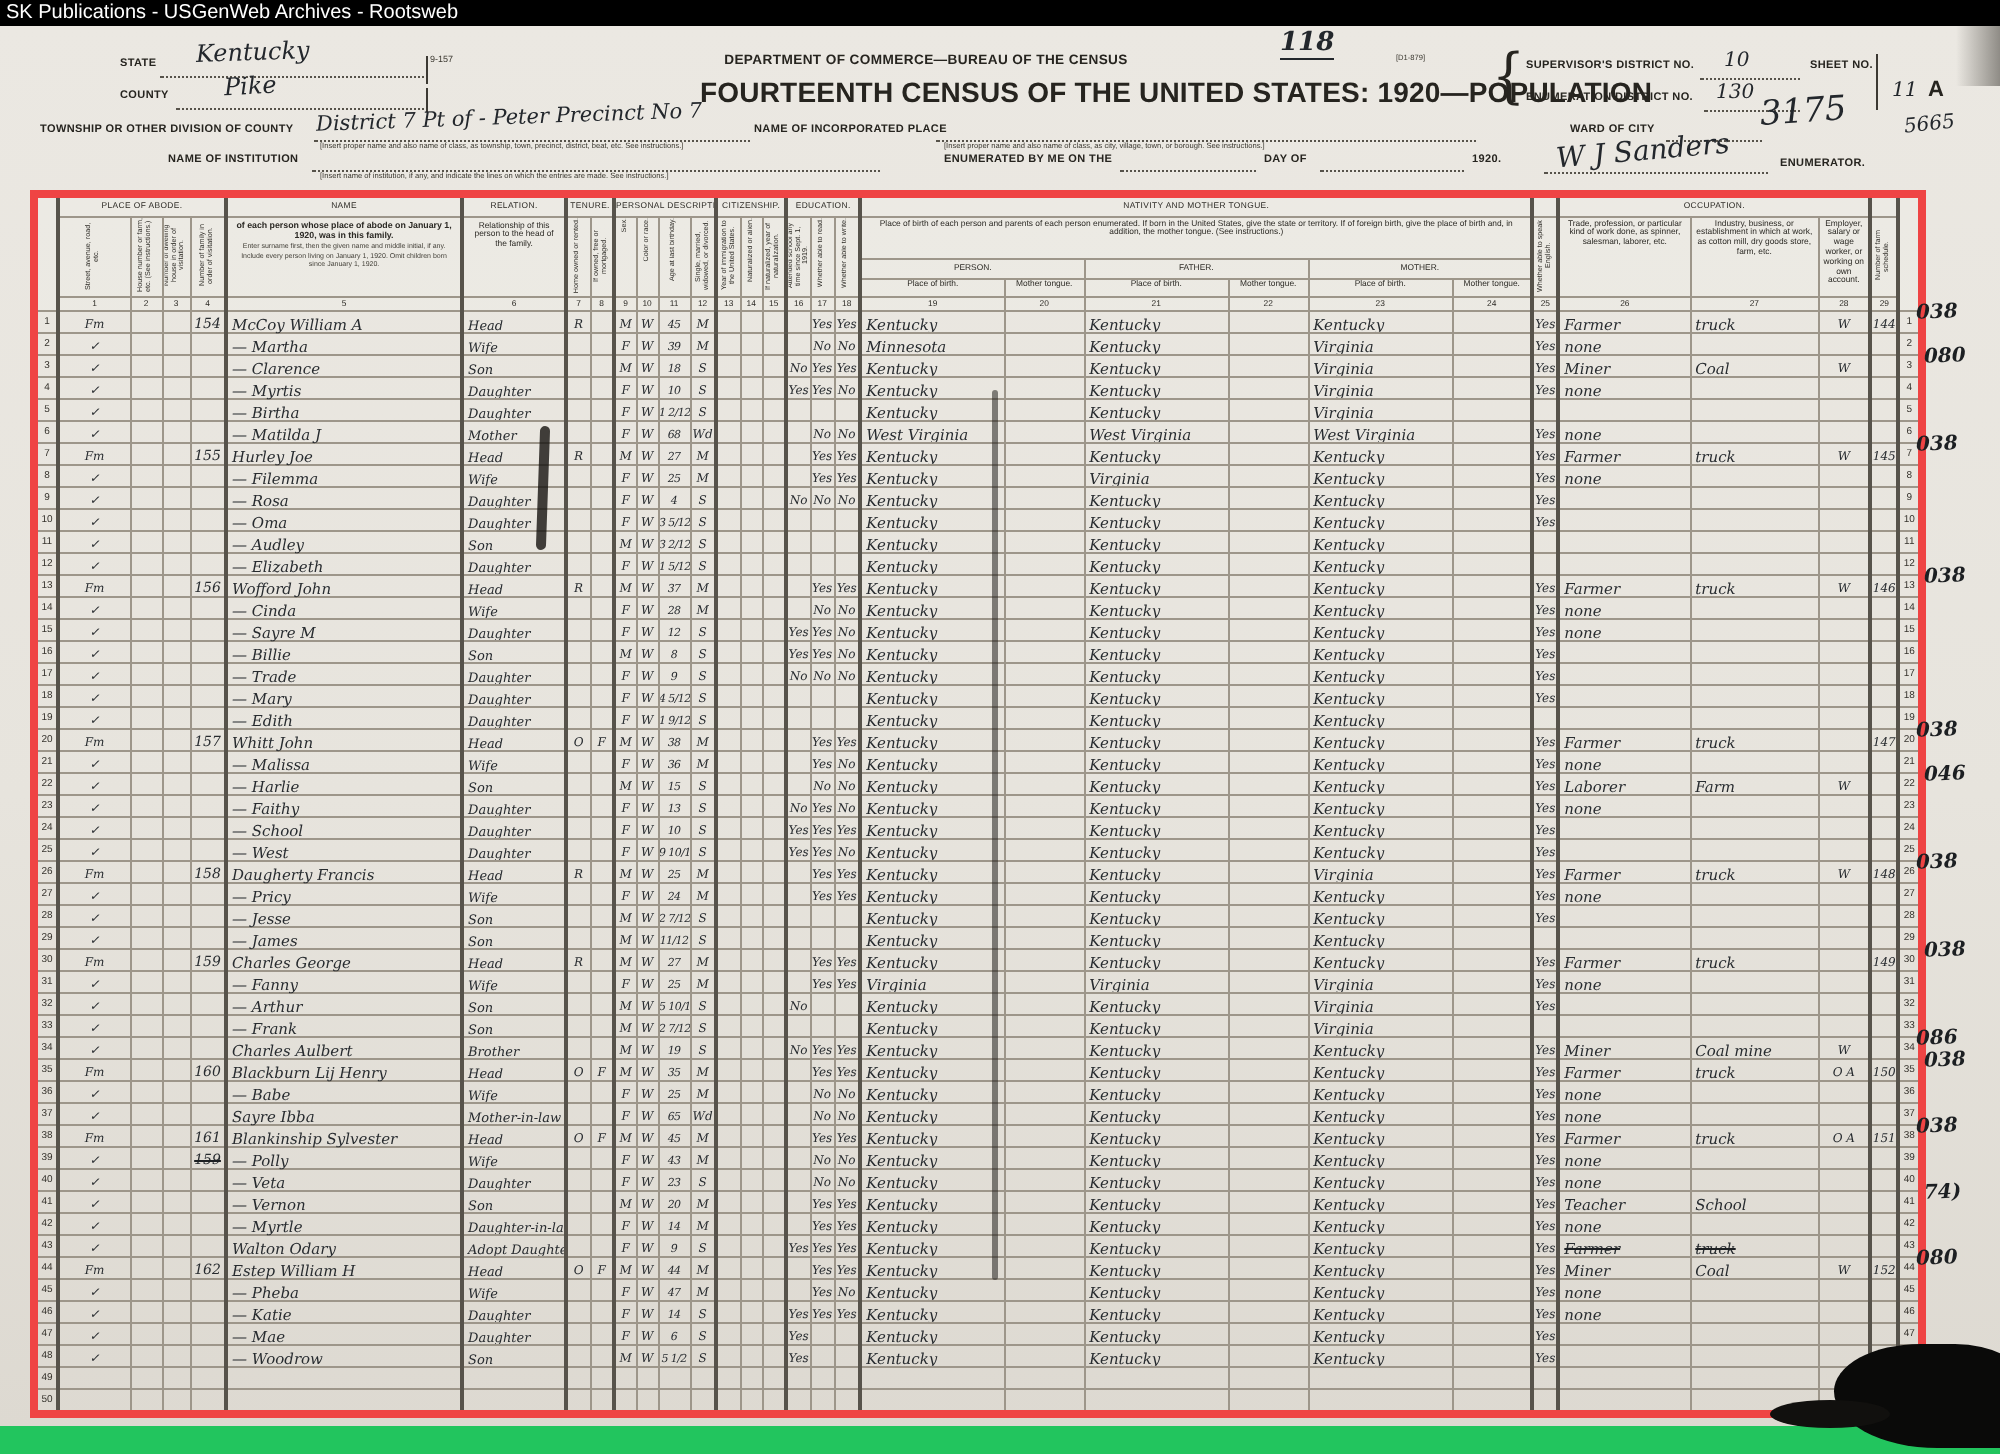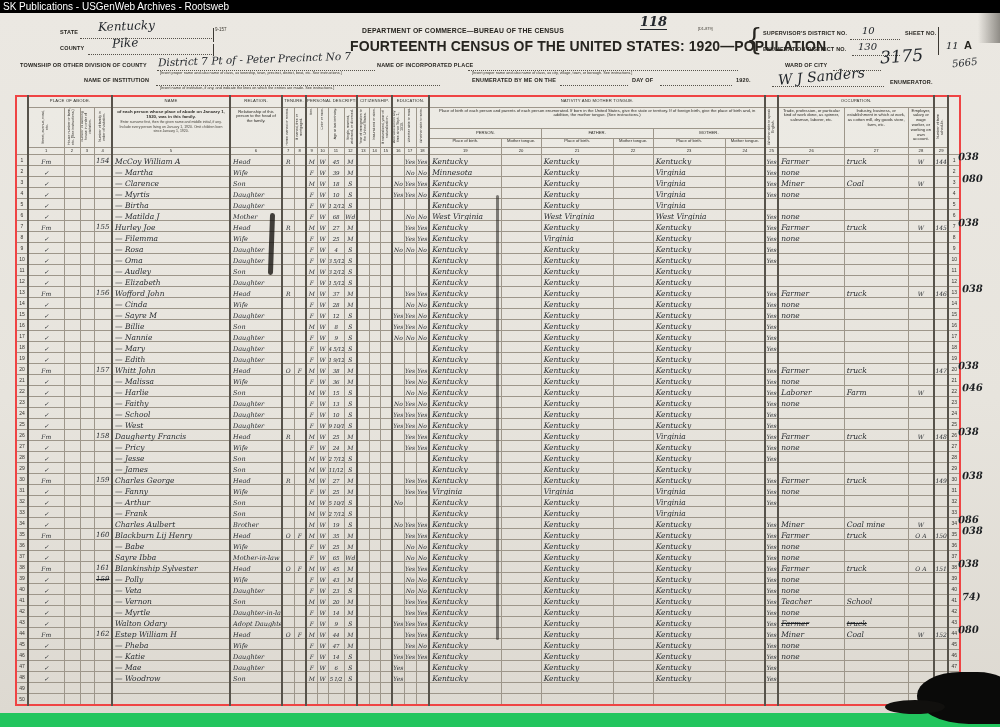--- a/index.html
+++ b/index.html
@@ -7,21 +7,21 @@
   .topbar{position:absolute;left:0;top:0;width:1000px;height:13px;background:#000;color:#fff;font:10px/13px "Liberation Sans",sans-serif;padding-left:3px;box-sizing:border-box;z-index:6;}
   .paper{position:absolute;left:0;top:13px;width:1000px;height:700px;background:linear-gradient(180deg,#ebe8e2 0%,#e7e4dd 55%,#ddd9d1 100%);}
   .botbar{position:absolute;left:0;top:713px;width:1000px;height:14px;background:#070707;color:#e9e9e9;font:9px/14px "Liberation Sans",sans-serif;text-align:right;padding-right:6px;box-sizing:border-box;z-index:6;}
   .lbl{position:absolute;font-weight:bold;font-size:5.5px;color:#26241f;letter-spacing:.2px;white-space:nowrap;z-index:3;}
   .tiny{position:absolute;font-size:3.8px;color:#3a372f;white-space:nowrap;z-index:3;}
   .hwx{position:absolute;font-family:"DejaVu Serif",serif;font-style:italic;color:#23272c;white-space:nowrap;z-index:4;}
   .rule{position:absolute;border-bottom:1px dotted #56524a;height:1px;z-index:2;}
   .vline{position:absolute;border-left:1px solid #3c3933;width:0;z-index:2;}
   .bracechar{position:absolute;font-family:"DejaVu Serif",serif;font-size:26px;color:#26241f;z-index:3;transform:scaleY(1.15);}
 
-  table#census-table{position:absolute;left:15px;top:95px;width:944px;border-collapse:collapse;table-layout:fixed;z-index:3;border:2px solid #ef4444;}
+  table#census-table{position:absolute;left:15px;top:95px;width:944px;border-collapse:collapse;table-layout:fixed;z-index:3;border:4px solid #ef4444;}
   #census-table th,#census-table td{border:1px solid #9d968a;padding:0;overflow:hidden;font-weight:normal;}
   #census-table thead th{font-size:4.2px;color:#2c2a25;line-height:1.15;vertical-align:top;text-align:center;background:rgba(255,255,255,.12);}
   tr.gr{height:11px}tr.dr{height:21px}tr.sr{height:9px}tr.nr{height:7px}
   .grp{font-weight:bold;font-size:5px;letter-spacing:.2px;white-space:nowrap;vertical-align:middle !important;}
   .lnh{width:12px;}
   .hB{border-left:2px solid #57534b !important;}
   .vtxt{writing-mode:vertical-rl;transform:rotate(180deg);font-size:3.6px;line-height:1.05;display:inline-block;max-height:38px;overflow:hidden;}
   .nmdesc{text-align:center;padding:1px 2px !important;}
   .nd0{font-weight:bold;font-size:4.4px;}
   .nd{font-size:3.5px;margin-top:1px;color:#45423a;}
@@ -758,21 +758,21 @@
           <td class="hw ca"></td>
           <td class="hw ca hB"></td>
           <td class="lnum hB">16</td>
         </tr>
         <tr>
           <td class="lnum">17</td>
           <td class="hw ca hB">✓</td>
           <td class="hw ca"></td>
           <td class="hw ca"></td>
           <td class="hw ca fam"></td>
-          <td class="hw la hB nmcell">— Nannie</td>
+          <td class="hw la hB nmcell">— Trade</td>
           <td class="hw la hB rlc">Daughter</td>
           <td class="hw ca hB"></td>
           <td class="hw ca"></td>
           <td class="hw ca hB">F</td>
           <td class="hw ca">W</td>
           <td class="hw ca ag">9</td>
           <td class="hw ca">S</td>
           <td class="hw ca hB"></td>
           <td class="hw ca"></td>
           <td class="hw ca"></td>

